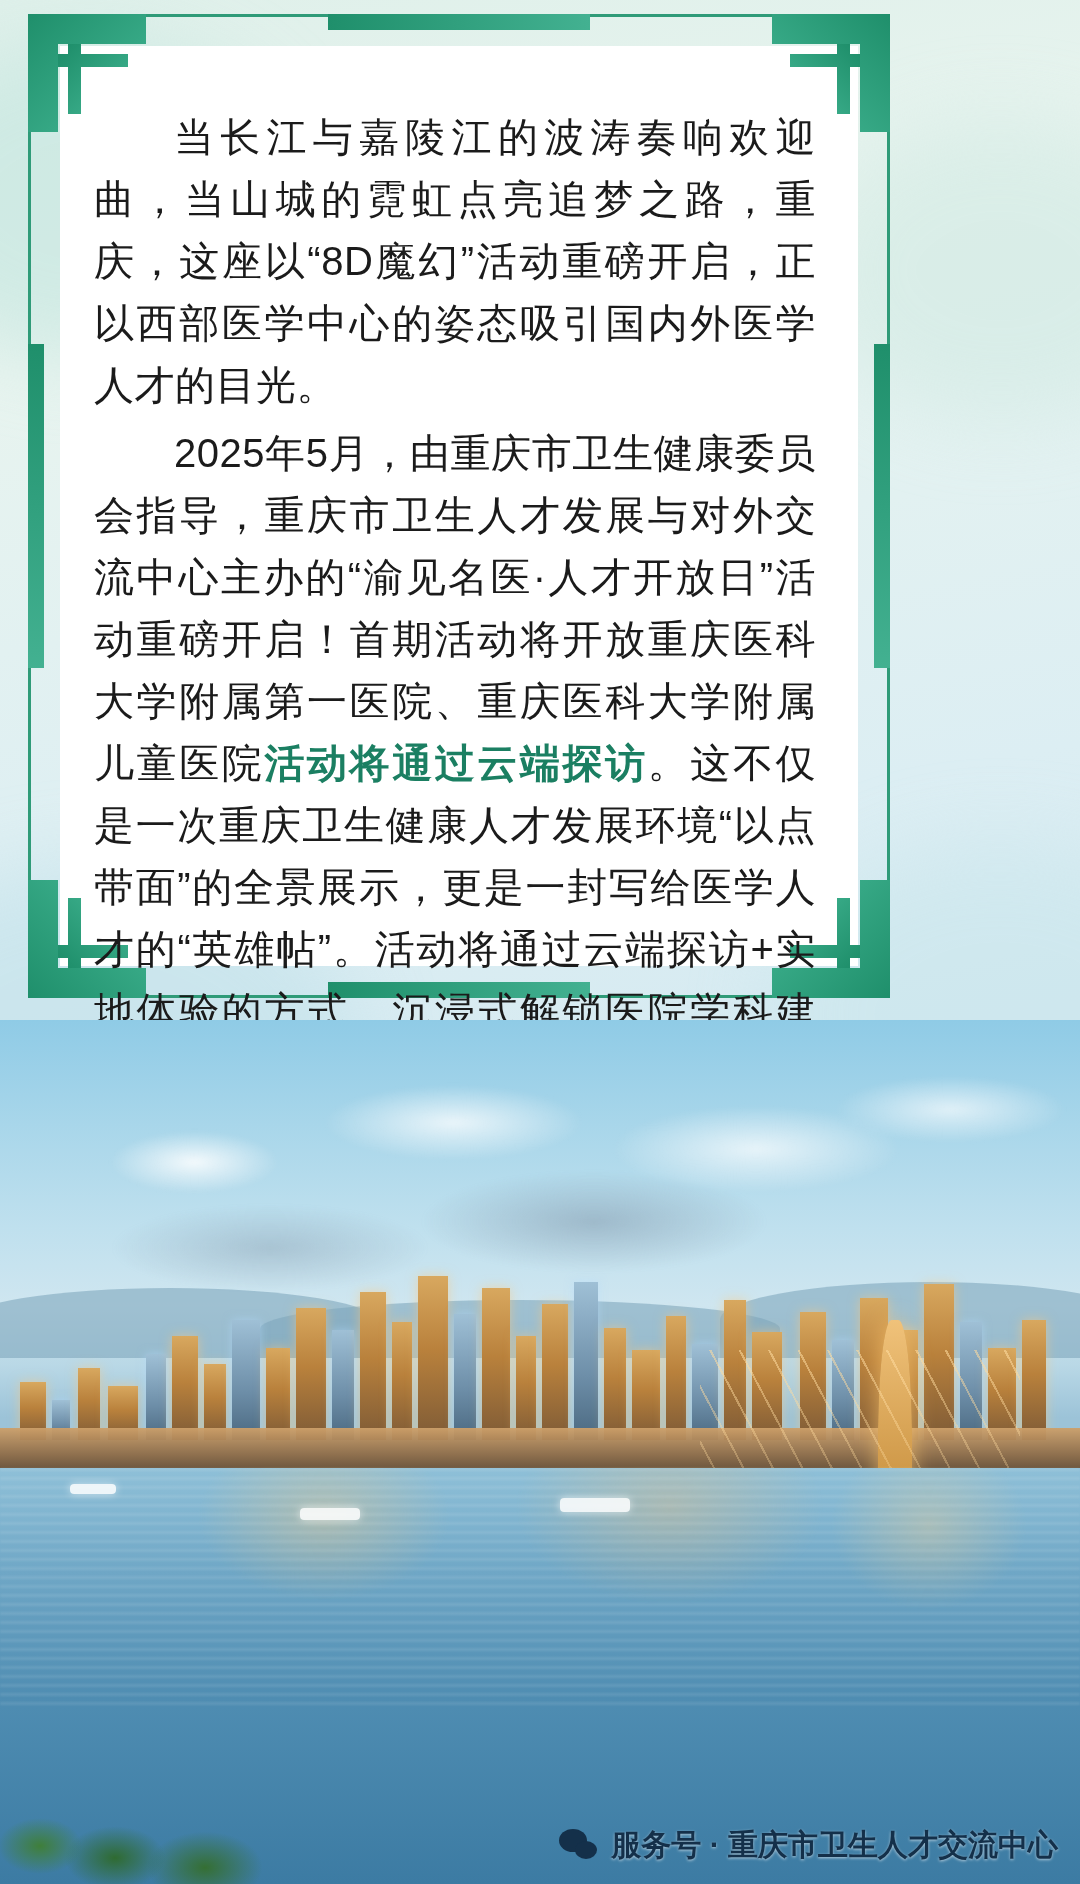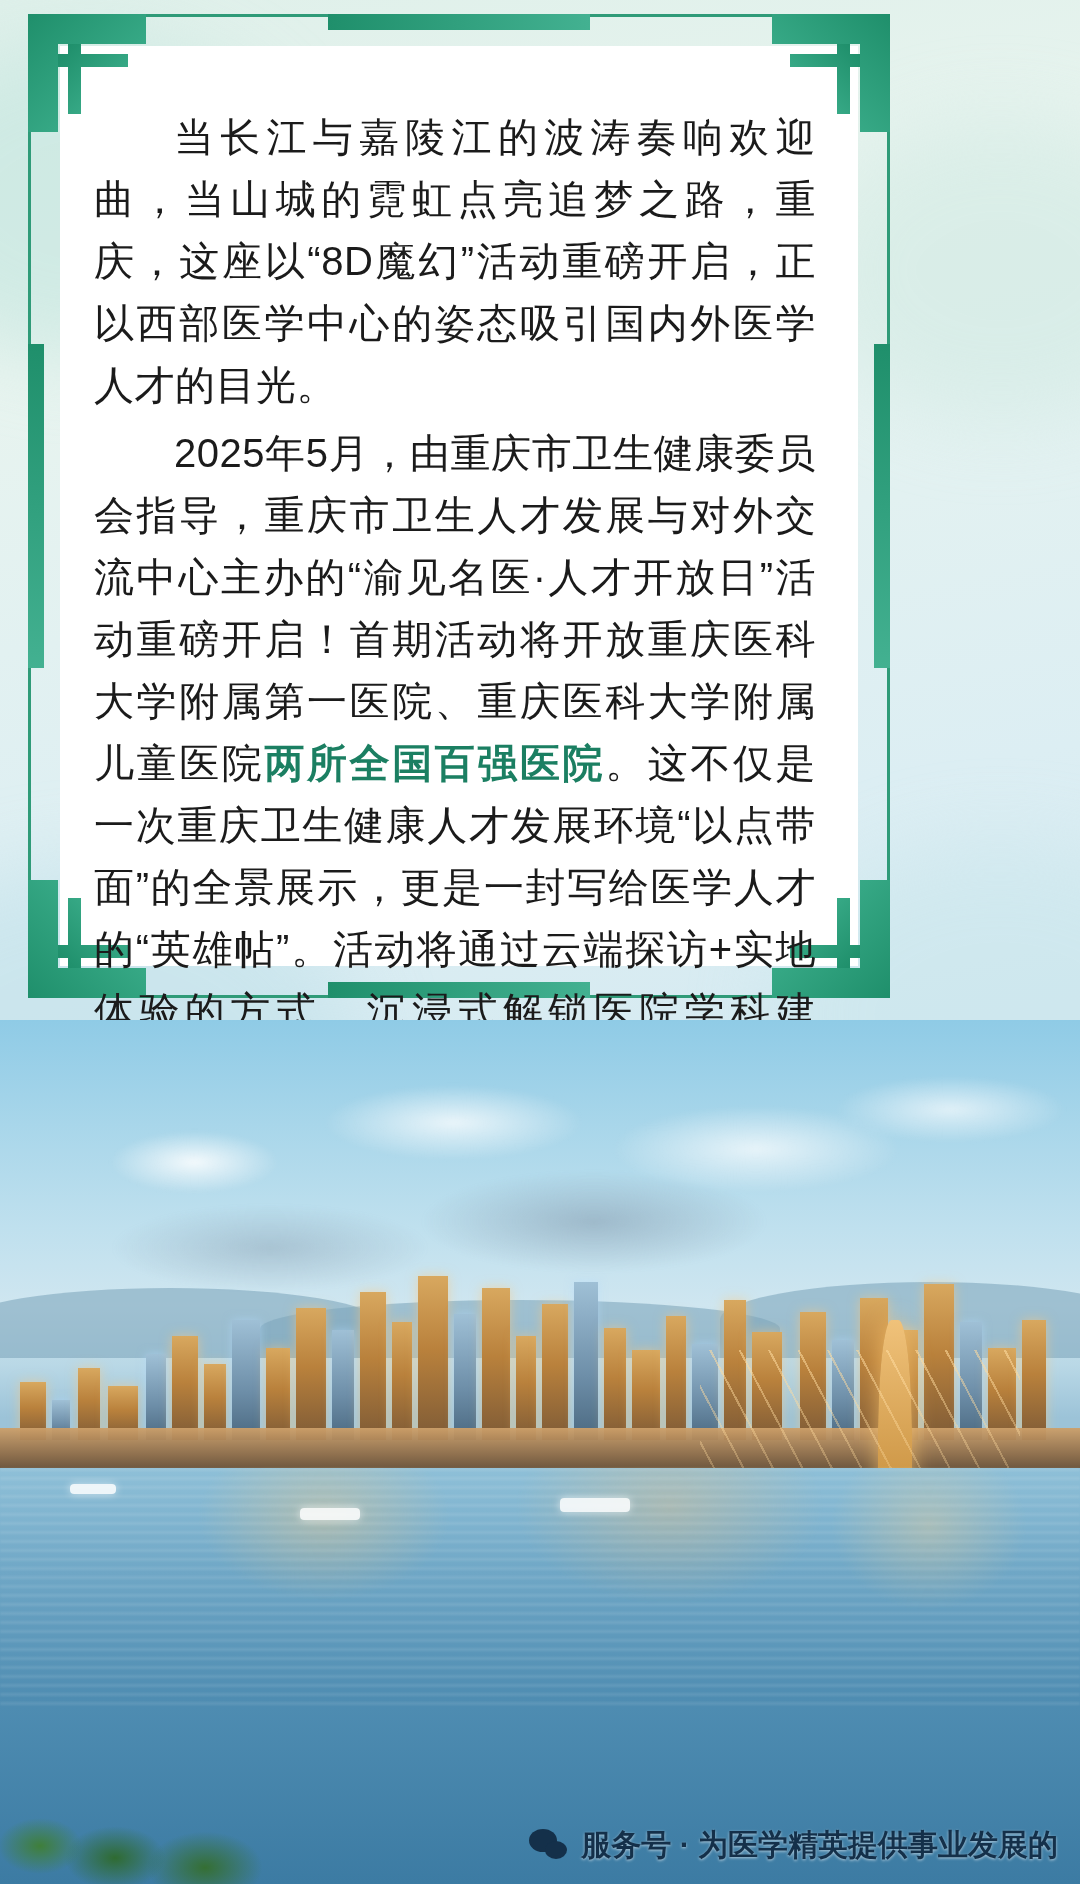--- a/index.html
+++ b/index.html
@@ -336,21 +336,21 @@
         <span class="v"></span>
         <span class="h2"></span>
         <span class="v2"></span>
     </div>
 
     <div class="article">
       <p>
         <span>当长江与嘉陵江的波涛奏响欢迎曲，当山城的霓虹点亮追梦之路，重庆，这座以“8D魔幻”活动重磅开启，正以西部医学中心的姿态吸引国内外医学人才的目光。</span>
       </p>
       <p>
-        <span>2025年5月，由重庆市卫生健康委员会指导，重庆市卫生人才发展与对外交流中心主办的“渝见名医·人才开放日”活动重磅开启！首期活动将开放重庆医科大学附属第一医院、重庆医科大学附属儿童医院</span><span class="hl">两所全国百强医院</span><span>。这不仅是一次重庆卫生健康人才发展环境“以点带面”的全景展示，更是一封写给医学人才的“英雄帖”。活动将通过云端探访+实地体验的方式，沉浸式解锁医院学科建设、科研创新、人才发展三大核心引擎，为医学精英提供事业发展的“黄金坐标”。</span>
+        <span>2025年5月，由重庆市卫生健康委员会指导，重庆市卫生人才发展与对外交流中心主办的“渝见名医·人才开放日”活动重磅开启！首期活动将开放重庆医科大学附属第一医院、重庆医科大学附属儿童医院</span><span class="hl">活动将通过云端探访</span><span>。这不仅是一次重庆卫生健康人才发展环境“以点带面”的全景展示，更是一封写给医学人才的“英雄帖”。活动将通过云端探访+实地体验的方式，沉浸式解锁医院学科建设、科研创新、人才发展三大核心引擎，为医学精英提供事业发展的“黄金坐标”。</span>
       </p>
     </div>
   </div>
 
   <div class="photo">
     <div class="sky"></div>
     <div class="clouds"></div>
 
     <div class="hill h1"></div>
     <div class="hill h2"></div>
@@ -406,16 +406,16 @@
     </div>
 
     <div class="bush"></div>
   </div>
 
   <div class="footer">
     <span class="wechat-icon">
       <span class="bubble b1"></span>
         <span class="bubble b2"></span>
     </span>
-    <span>服务号 · 为医学精英提供事业发展的</span>
+    <span>服务号 · 重庆市卫生人才交流中心</span>
   </div>
 
 </div>
 
 </body></html>

